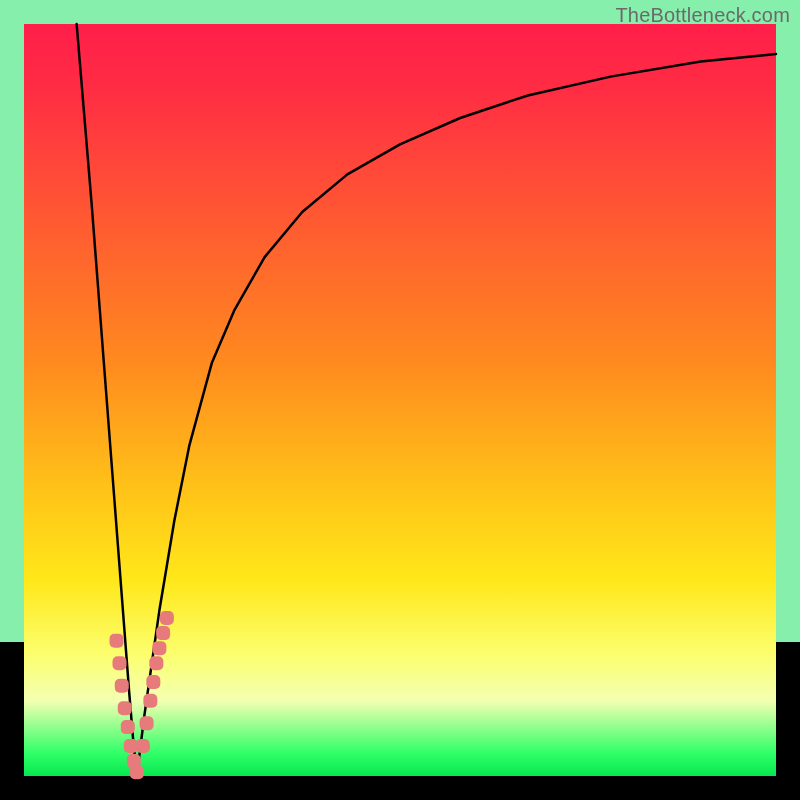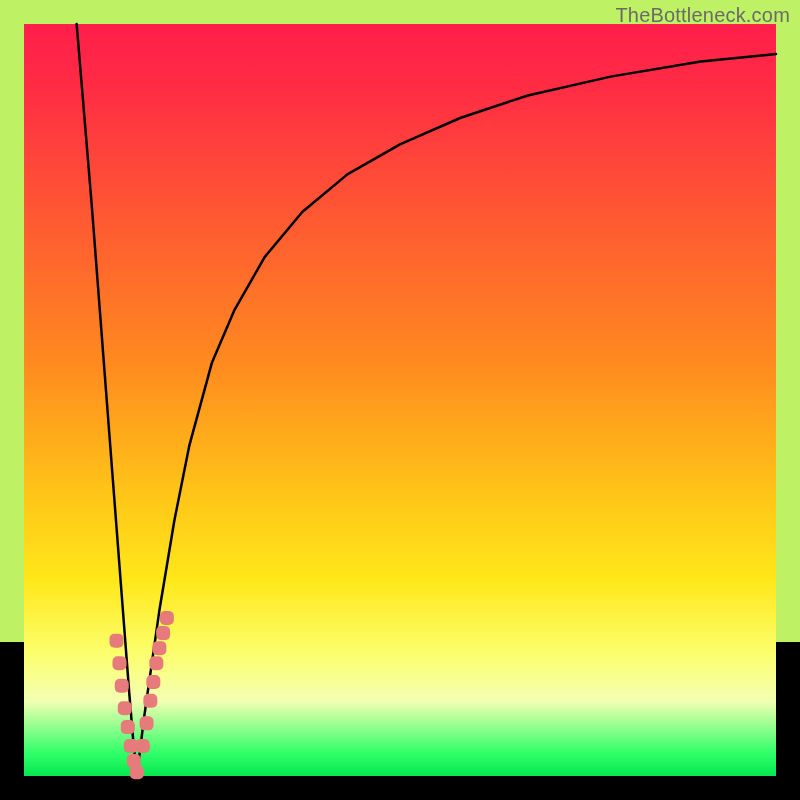--- a/index.html
+++ b/index.html
@@ -8,21 +8,21 @@
     width: 800px;
     height: 800px;
     overflow: hidden;
     background: #000;
     font-family: Arial, Helvetica, sans-serif;
   }
   .frame {
     position: relative;
     width: 800px;
     height: 642px;
-    background: #bef264;
+    background: #86efac;
   }
   .plot-area {
     position: absolute;
     left: 24px;
     top: 24px;
     width: 752px;
     height: 752px;
     
     background: linear-gradient(
       to bottom,

